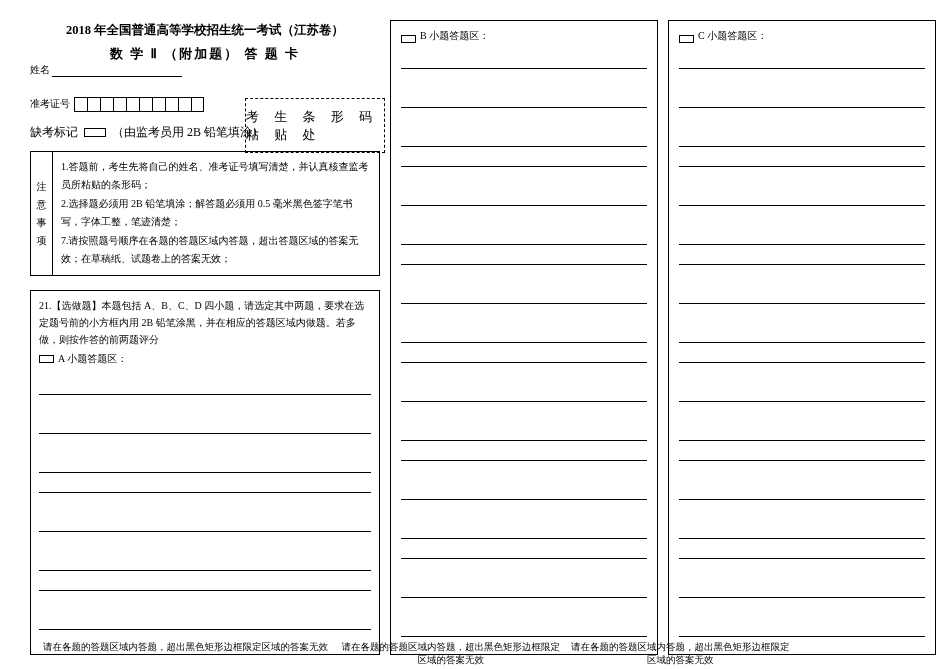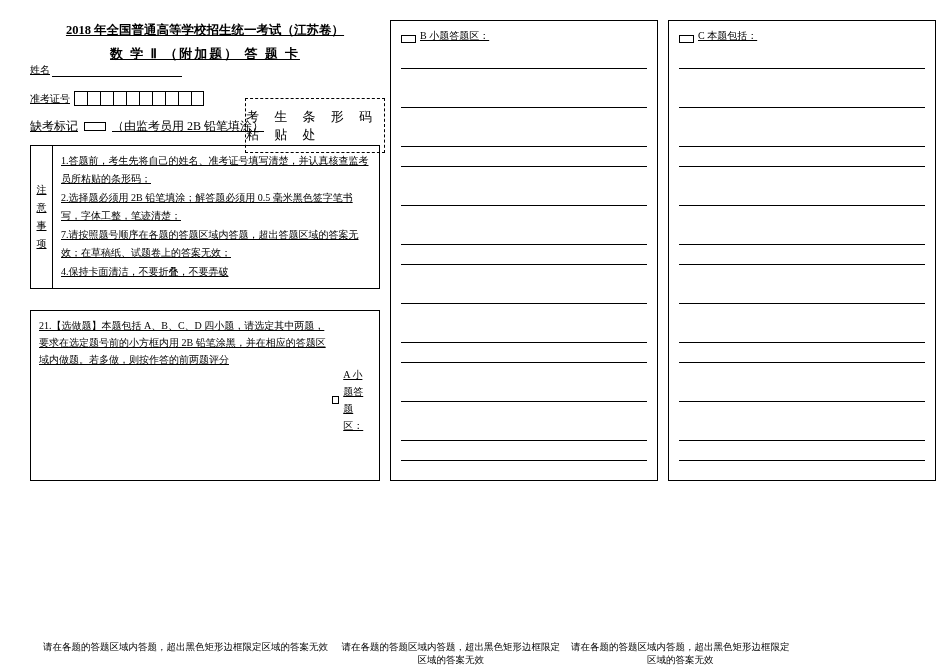--- a/index.html
+++ b/index.html
@@ -9,22 +9,21 @@
       width: 945px;
       height: 669px;
       position: relative;
       font-size: 10px;
       color: #000;
     }
     .page {
       display: flex;
       gap: 10px;
       padding: 20px 4px 0 30px;
-      height: 481px;
-      text-decoration: underline;
+      height: 655px;
     }
     .col {
       border: 1px solid #000;
       display: flex;
       flex-direction: column;
       position: relative;
     }
     .col1 { width: 350px; border: none; }
     .col2 { width: 268px; }
     .col3 { width: 268px; }
@@ -38,36 +37,36 @@
 
     .barcode-box {
       position: absolute;
       left: 215px; top: 78px;
       width: 140px; height: 55px;
       border: 1px dashed #000;
       display: flex; align-items:center; justify-content:center;
       letter-spacing: 6px; font-size: 13px;
     }
 
-    .exam-no { display:flex; align-items:center; margin-top: 14px; }
+    .exam-no { display:flex; margin-top: 20px; }
     .exam-no-label { font-size:10px; margin-right:4px; }
     .exam-no-grid { display:flex; }
     .exam-no-cell { width: 13px; height: 15px; border: 1px solid #000; border-right: none; }
     .exam-no-cell:last-child { border-right: 1px solid #000; }
 
     .absent-row { margin-top: 12px; font-size:12px; display:flex; align-items:center; }
     .absent-box { display:inline-block; width: 22px; height: 9px; border:1px solid #000; margin: 0 6px; }
 
     .notice-box { border: 1.2px solid #000; margin-top: 10px; display:flex; font-size:10px; line-height: 1.8; }
     .notice-side { width: 22px; display:flex; flex-direction:column; align-items:center; justify-content:center; border-right:1px solid #000; padding: 4px 0;}
     .notice-side span { display:block; }
     .notice-body { padding: 6px 8px; flex:1; }
     .notice-body div { margin-bottom: 1px; }
 
-    .q21-box { border: 1px solid #000; margin-top: 21px; padding: 6px 8px 0 8px; font-size:10px; line-height:1.7; flex:1; display:flex; }
+    .q21-box { border: 1px solid #000; margin-top: 14px; padding: 6px 8px 0 8px; font-size:10px; line-height:1.7; flex:1; display:flex; flex-direction:column; }
     .q21-check-row { display:flex; align-items:center; margin-top: 2px; }
 
     .small-check { display:inline-block; width: 15px; height: 8px; border:1px solid #000; margin-right: 4px; }
 
     .lined-area { flex:1; margin-top: 6px; background:
       repeating-linear-gradient(to bottom, transparent 0, transparent 19px, #000 19px, #000 19.6px);
       background-clip: content-box;
     }
     .q21-box .lined-area { margin: 8px 0 0 0; }
 
@@ -133,21 +132,20 @@
         <div class="notice-side">
           <span>注</span>
           <span>意</span>
           <span>事</span>
           <span>项</span>
         </div>
         <div class="notice-body">
           <div>1.答题前，考生先将自己的姓名、准考证号填写清楚，并认真核查监考员所粘贴的条形码；</div>
           <div>2.选择题必须用 2B 铅笔填涂；解答题必须用 0.5 毫米黑色签字笔书写，字体工整，笔迹清楚；</div>
           <div>7.请按照题号顺序在各题的答题区域内答题，超出答题区域的答案无效；在草稿纸、试题卷上的答案无效；</div>
-          <div>4.保持卡面清洁，不要折叠，不要弄破</div>
         </div>
       </div>
 
       <div class="q21-box">
         <div>21.【选做题】本题包括 A、B、C、D 四小题，请选定其中两题，要求在选定题号前的小方框内用 2B 铅笔涂黑，并在相应的答题区域内做题。若多做，则按作答的前两题评分</div>
         <div class="q21-check-row">
           <span class="small-check"></span>
           <span>A 小题答题区：</span>
         </div>
         <div class="lined-area"></div>
@@ -161,21 +159,21 @@
       <span>B 小题答题区：</span>
     </div>
     <div class="col-body">
       <div class="lined-area"></div>
     </div>
   </div>
 
   <div class="col col3">
     <div class="section-head">
       <span class="small-check"></span>
-      <span>C 本题包括：</span>
+      <span>C 小题答题区：</span>
     </div>
     <div class="col-body">
       <div class="lined-area"></div>
     </div>
   </div>
 </div>
 
 <div class="footer-note">
   <div class="f1">请在各题的答题区域内答题，超出黑色矩形边框限定区域的答案无效</div>
   <div class="f2">请在各题的答题区域内答题，超出黑色矩形边框限定区域的答案无效</div>

